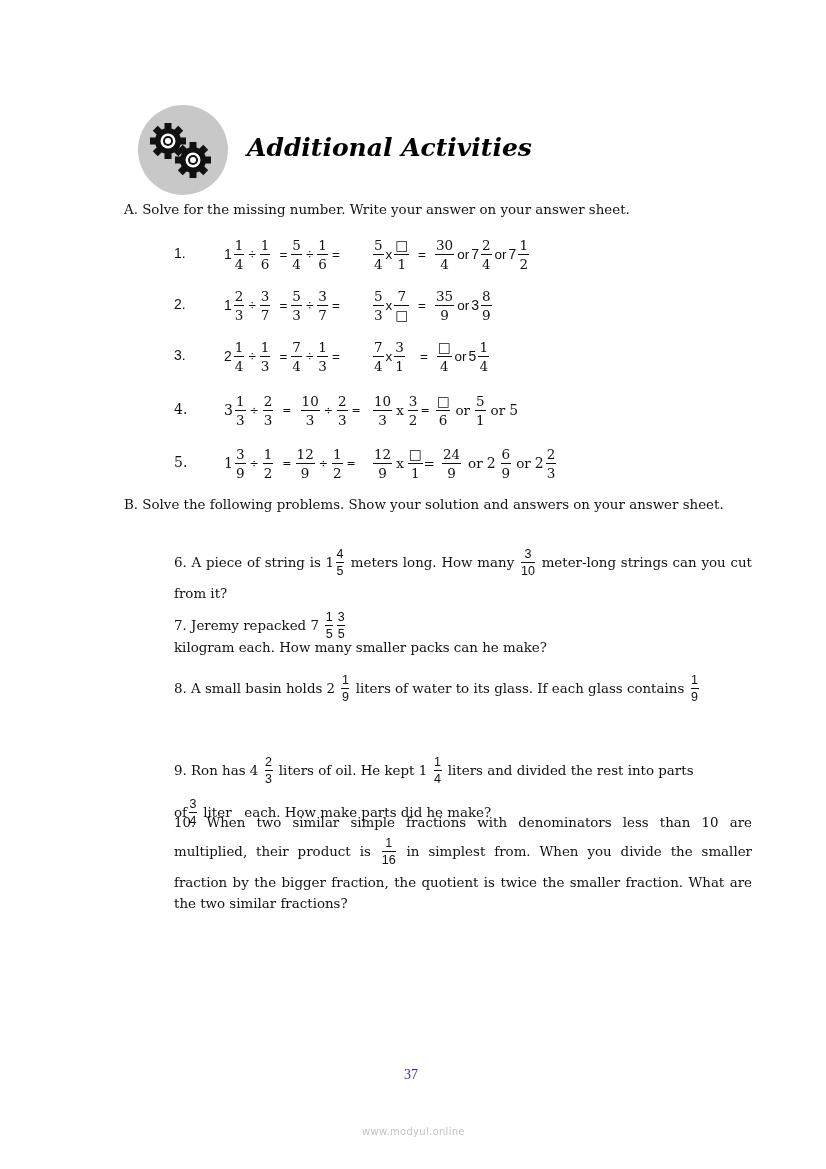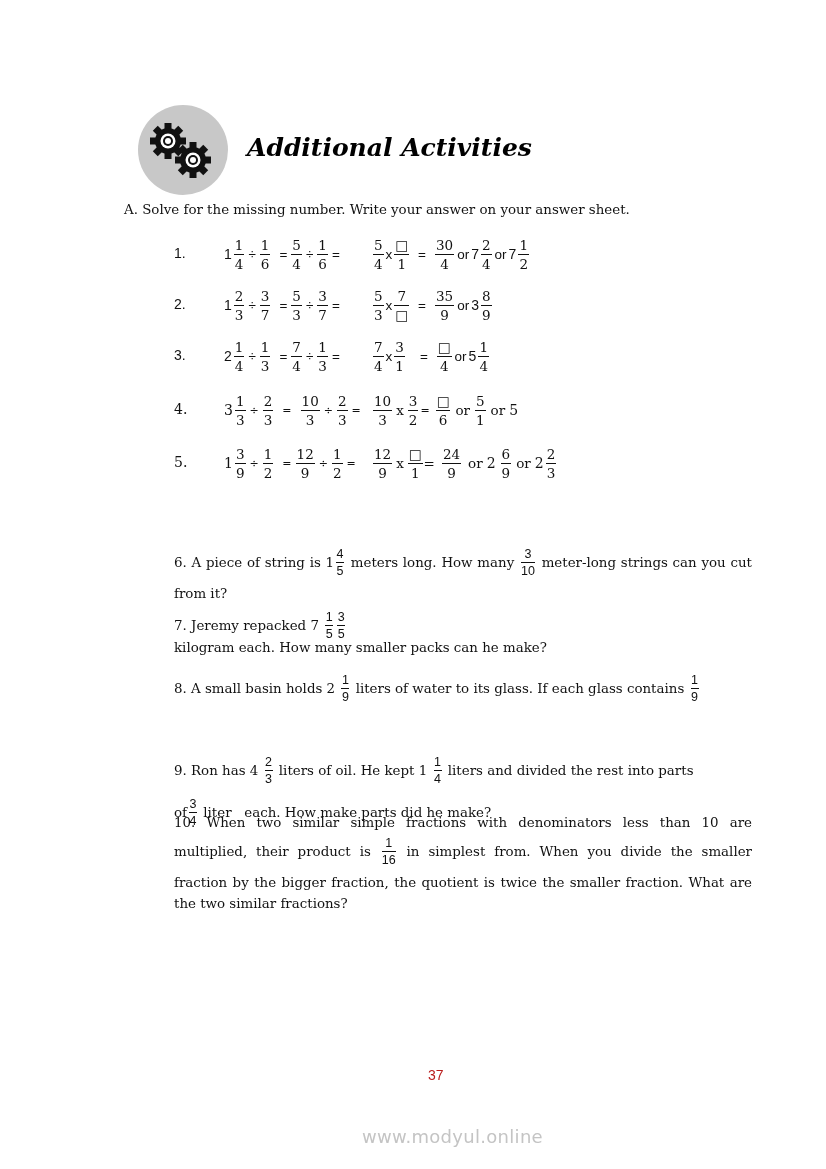--- a/index.html
+++ b/index.html
@@ -29,22 +29,22 @@
   .op.serif { font-family: "DejaVu Serif", serif; }
   .whole { font-family: "Liberation Sans", sans-serif; font-size: 14px; margin-right: 1px; }
   .whole.serif { font-family: "DejaVu Serif", serif; }
 
   
   .prob { position: absolute; left: 150px; width: 578px; font-family: "DejaVu Serif", serif; font-size: 13.4px; line-height: 21px; text-align: justify; color: #111; }
   .ifrac { display: inline-flex; flex-direction: column; align-items: center; vertical-align: middle; margin: 0 2px; position: relative; top: -1px; }
   .ifrac .n, .ifrac .d { font-family: "Liberation Sans", sans-serif; font-size: 12.5px; line-height: 14px; }
   .ifrac .bar { width: 100%; min-width: 8px; height: 1px; background: #111; margin: 1px 0; }
 
-  .page-num { position: absolute; left: 404px; top: 1067px; font-family: Liberation Sans, sans-serif; font-size: 14px; color: #b91c1c; }
-  .watermark { position: absolute; left: 338px; top: 1126px; font-family: "DejaVu Sans", sans-serif; font-size: 18px; color: #c4c4c4; letter-spacing: 0.3px; }
+  .page-num { position: absolute; left: 380px; top: 1067px; font-family: Liberation Serif, serif; font-size: 14px; color: #4c1d95; }
+  .watermark { position: absolute; left: 338px; top: 1126px; font-family: "DejaVu Sans", sans-serif; font-size: 10px; color: #c4c4c4; letter-spacing: 0.3px; }
 </style>
 </head>
 <body>
 
 <div class="page">
 
   <div class="header">
     <div class="gear-circle">
       <svg width="90" height="90" viewBox="0 0 90 90">
         <g transform="translate(30,36)">
@@ -371,20 +371,21 @@
       <span class="op serif" style="margin:0 4px;">or</span>
       <span class="whole serif">2</span>
       <span class="frac">
           <span class="n">2</span>
           <span class="bar"></span>
           <span class="d">3</span>
         </span>
     </div>
   </div>
 
+  <div class="instr instr-b">B. Solve the following problems.  Show your solution and answers on your answer sheet.</div>
 
   <div class="prob" style="top:548px; line-height:30px;">
     <span>6.  A piece of string is 1</span><span class="ifrac">
         <span class="n">4</span>
         <span class="bar"></span>
         <span class="d">5</span>
       </span><span> meters long. How many </span><span class="ifrac">
         <span class="n">3</span>
         <span class="bar"></span>
         <span class="d">10</span>

